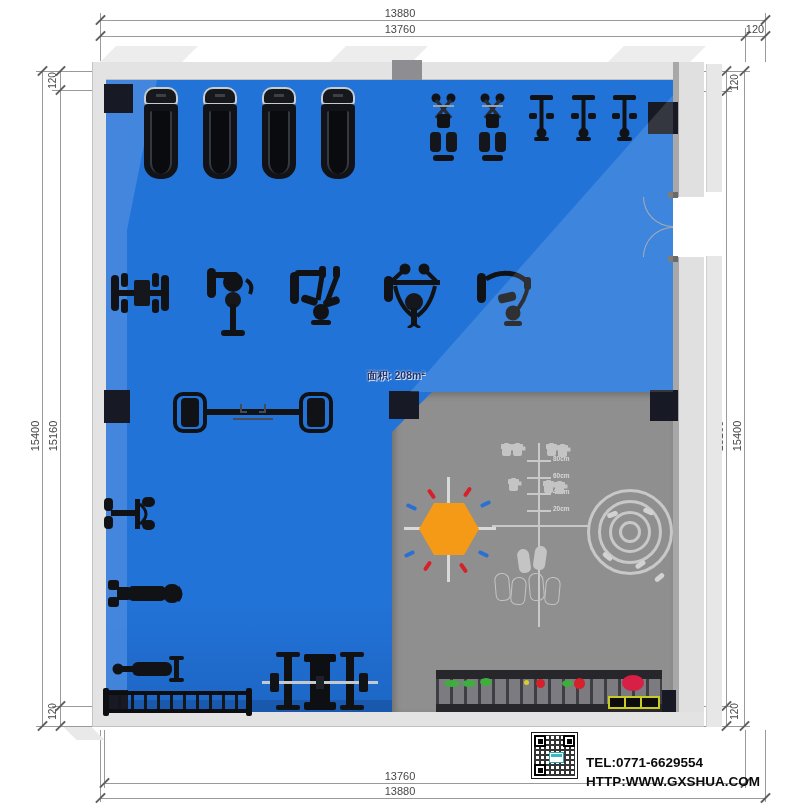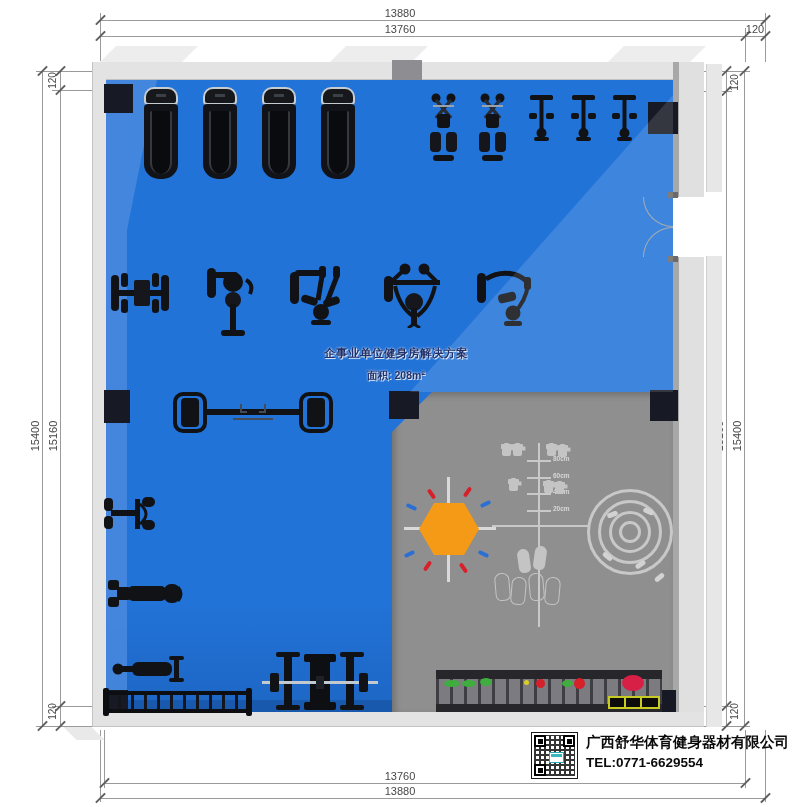--- a/index.html
+++ b/index.html
@@ -482,36 +482,35 @@
     <div class="rackitem" style="left:88px;top:10px;width:5px;height:5px;background:var(--yellow,#d8ce2a);"></div>
     <div class="rackitem" style="left:100px;top:9px;width:9px;height:9px;background:var(--red,#d6202a);"></div>
     <div class="rackitem" style="left:126px;top:10px;width:11px;height:7px;background:var(--green,#3fae3f);"></div>
     <div class="rackitem" style="left:138px;top:8px;width:11px;height:11px;background:var(--red,#d6202a);"></div>
     <div class="rackitem" style="left:186px;top:5px;width:22px;height:16px;background:#d81f45;"></div>
     <div id="rack-box"></div>
   </div>
 
   <div id="watermark"></div>
 
-  <div id="plan-title">企事业单位健身房解决方案</div>
   <div id="plan-area">面积: 208m²</div>
 
   <div id="company">
     <div id="qr">
       <div class="noise"></div>
       <div class="finder" style="left:2px;top:2px;">
           <i></i>
         </div>
       <div class="finder" style="right:2px;top:2px;">
           <i></i>
         </div>
       <div class="finder" style="left:2px;bottom:2px;">
           <i></i>
         </div>
       <div class="badge">
           <i></i>
         </div>
     </div>
-    <div class="name">广西舒华体育健身器材有限公司</div>
     <div class="tel">TEL:0771-6629554</div>
+    <div class="web">HTTP:WWW.GXSHUA.COM</div>
   </div>
 
 </div>
 
 </body></html>

